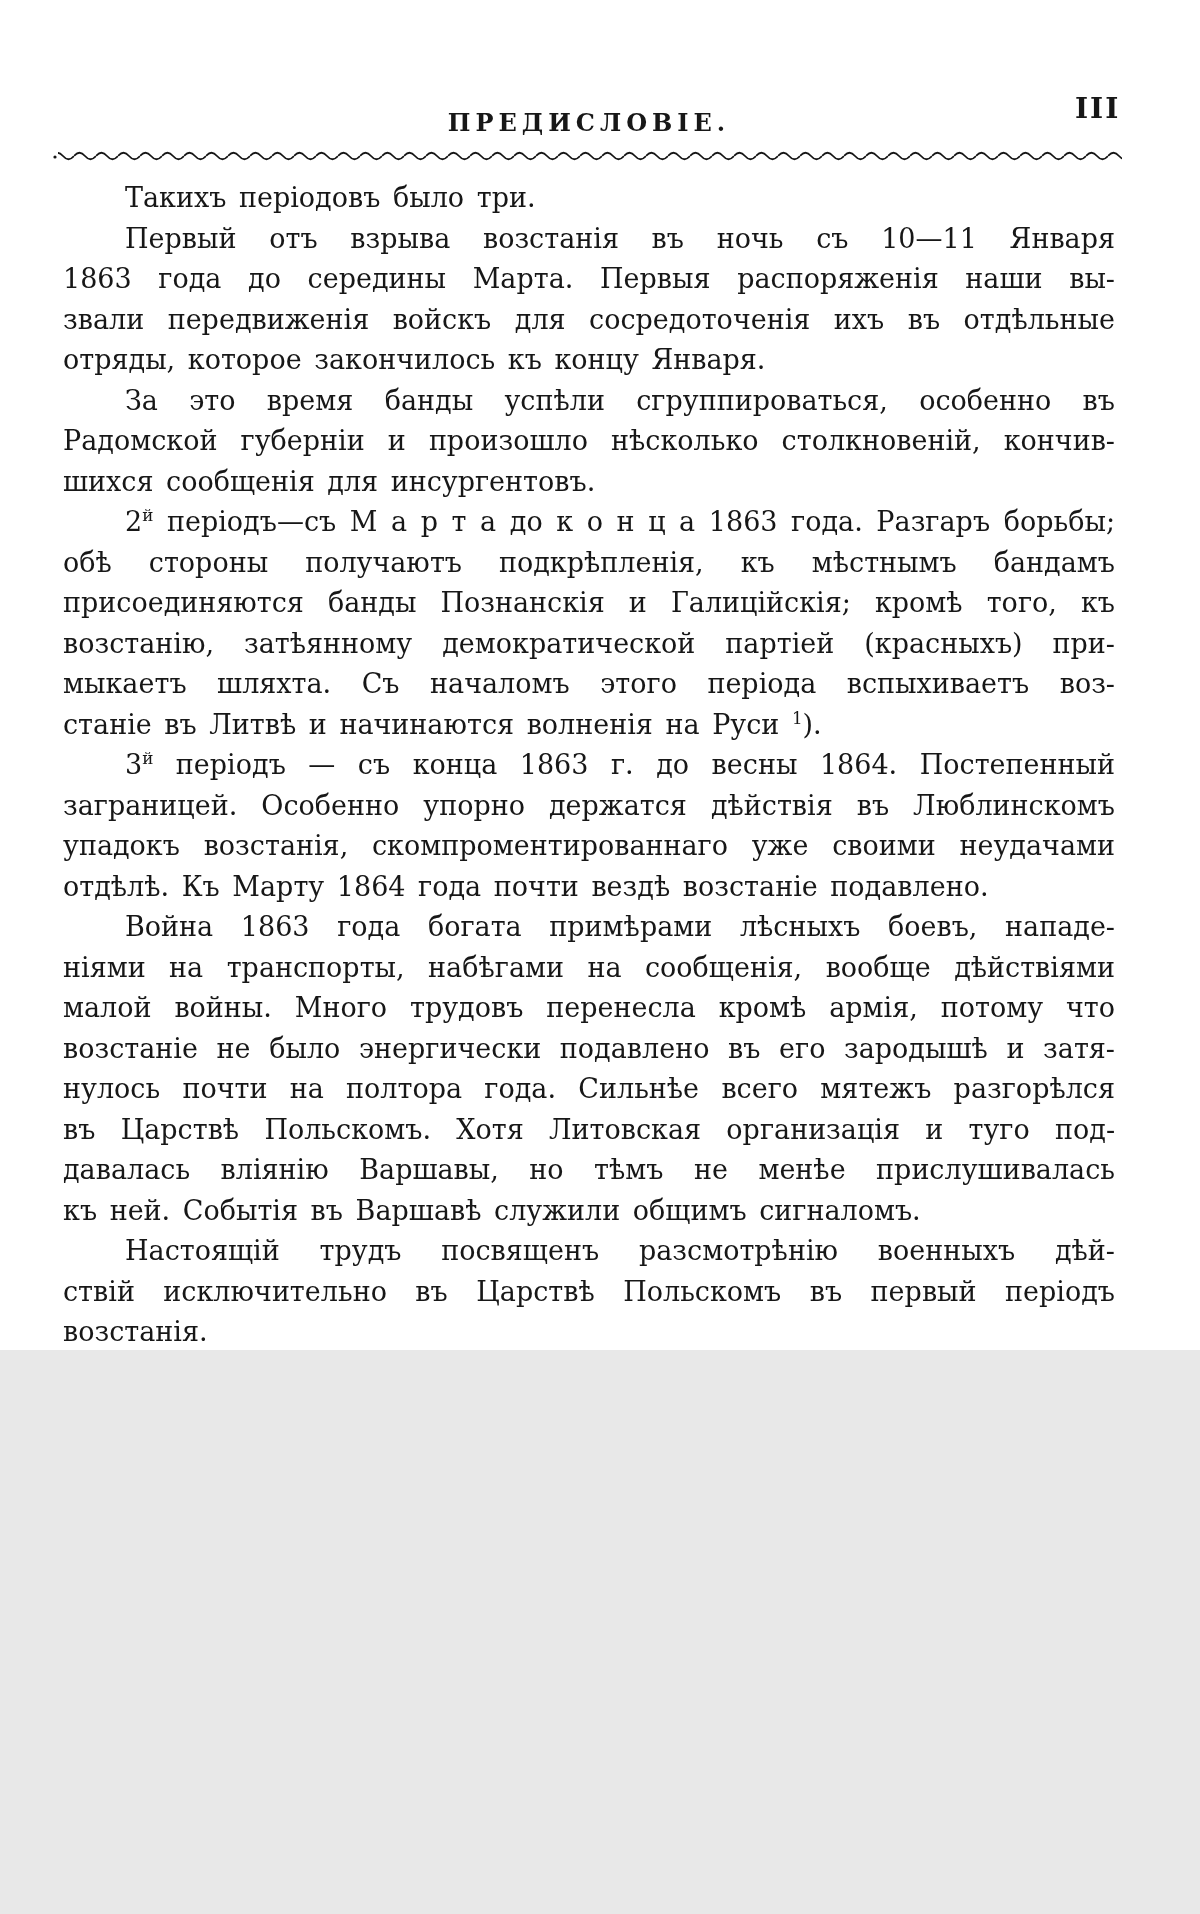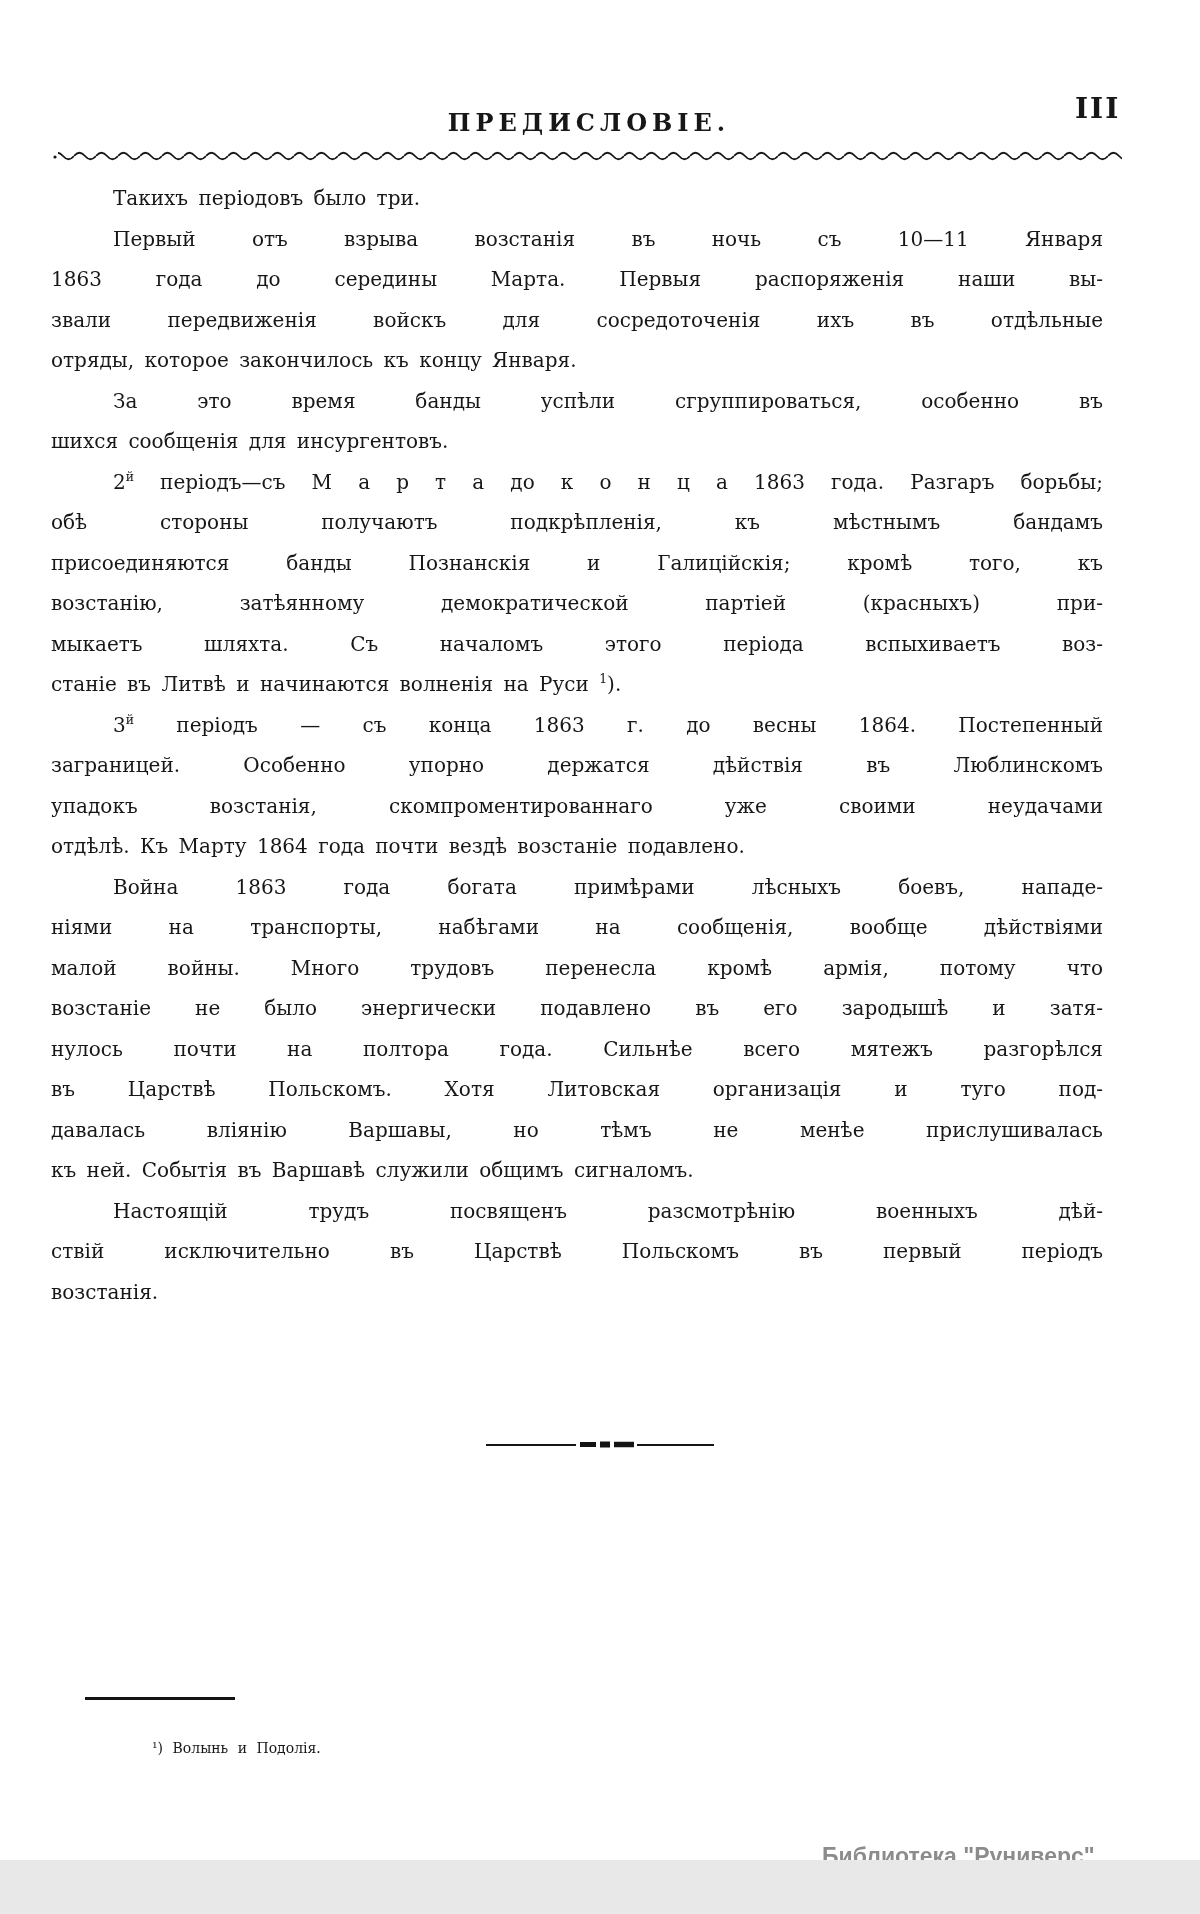--- a/index.html
+++ b/index.html
@@ -1,37 +1,37 @@
 <!DOCTYPE html>
 <html><head>
 <meta charset="utf-8">
 <style>
   html,body { margin:0; padding:0; background:#e8e8e8; }
   .page {
     position:relative;
-    width:1200px; height:1860px;
+    width:1200px; height:1350px;
     margin:0 auto;
     background:#ffffff;
     font-family:"DejaVu Serif", serif;
     color:#171717;
     overflow:hidden;
   }
   .running-head {
     position:absolute; top:108px; left:63px; width:1052px;
     text-align:center;
     font-size:24px; font-weight:bold; letter-spacing:5px;
   }
   .page-number {
     position:absolute; top:92px; left:1075px;
     font-size:28px; font-weight:bold; letter-spacing:2px;
   }
   .wavy-rule { position:absolute; top:146px; left:52px; }
   .body-text {
-    position:absolute; top:178px; left:51px; width:1052px;
-    font-size:20px; line-height:40.5px;
+    position:absolute; top:178px; left:63px; width:1052px;
+    font-size:27px; line-height:40.5px;
     word-spacing:4px;
   }
   .para { margin:0; }
   .line {
     text-align:justify;
     text-align-last:justify;
     height:40.5px;
   }
   .line.first { padding-left:62px; }
   .line.last { text-align-last:left; }
@@ -77,20 +77,21 @@
         <div class="line first last">Такихъ періодовъ было три.</div>
       </div>
       <div class="para">
         <div class="line first">Первый отъ взрыва возстанія въ ночь съ 10—11 Января</div>
         <div class="line">1863 года до середины Марта.  Первыя распоряженія наши вы-</div>
         <div class="line">звали передвиженія войскъ для сосредоточенія ихъ въ отдѣльные</div>
         <div class="line last">отряды, которое закончилось къ концу Января.</div>
       </div>
       <div class="para">
         <div class="line first">За это время банды успѣли сгруппироваться, особенно въ</div>
+        <div class="line">Радомской губерніи и произошло нѣсколько столкновеній, кончив-</div>
         <div class="line last">шихся сообщенія для инсургентовъ.</div>
       </div>
       <div class="para">
         <div class="line first">2<sup>й</sup> періодъ—съ М а р т а  до  к о н ц а  1863 года.  Разгаръ борьбы;</div>
         <div class="line">обѣ стороны получаютъ подкрѣпленія, къ мѣстнымъ бандамъ</div>
         <div class="line">присоединяются банды Познанскія и Галиційскія; кромѣ того, къ</div>
         <div class="line">возстанію, затѣянному демократической партіей (красныхъ) при-</div>
         <div class="line">мыкаетъ шляхта.  Съ началомъ этого періода вспыхиваетъ воз-</div>
         <div class="line last">станіе въ Литвѣ и начинаются волненія на Руси <sup>1</sup>).</div>
       </div>

